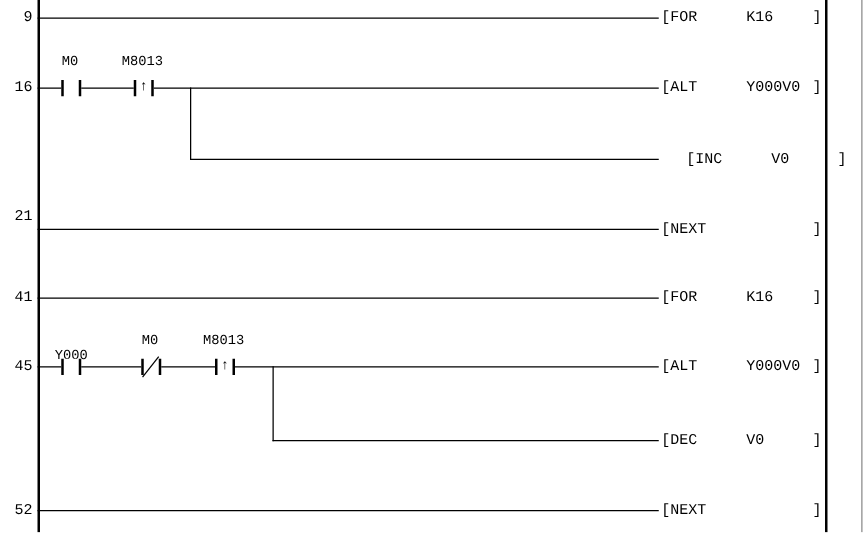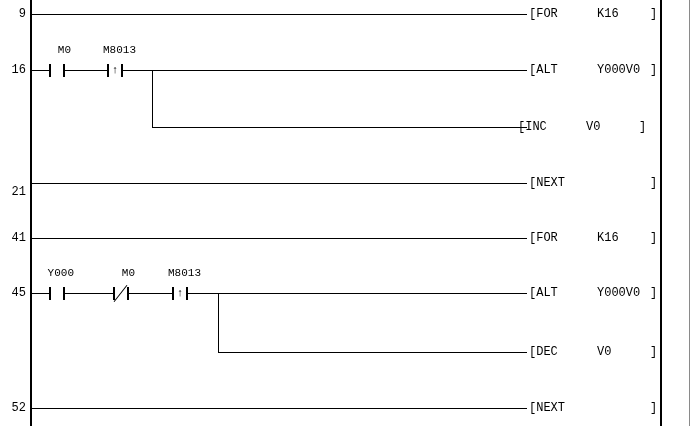--- a/index.html
+++ b/index.html
@@ -11,21 +11,21 @@
   .hwire{position:absolute;height:1px;background:#000;}
   .vwire{position:absolute;width:1px;background:#000;}
   .rail{position:absolute;width:2px;background:#000;top:0;height:426px;}
   .edge{position:absolute;width:1px;background:#8a8a8a;top:0;height:426px;}
   .step{position:absolute;width:24px;text-align:right;font-size:12px;line-height:13px;}
   .contact{
     position:absolute;width:12px;height:13px;background:#fff;
     border-left:2px solid #000;border-right:2px solid #000;
     display:flex;align-items:center;justify-content:center;overflow:visible;
   }
-  .clabel{position:absolute;font-size:11px;line-height:11px;text-align:right;}
+  .clabel{position:absolute;font-size:11px;line-height:11px;text-align:center;}
   .arrow{font-size:11px;line-height:11px;font-weight:bold;}
   .slash{position:absolute;left:5px;top:-4px;width:1px;height:21px;background:#000;transform:rotate(38deg);}
   .instr{position:absolute;width:129px;font-size:12px;line-height:13px;white-space:pre;}
   .instr .mn{position:absolute;left:0;top:0;}
   .instr .op{position:absolute;left:68px;top:0;}
   .instr .cb{position:absolute;left:121px;top:0;}
 </style>
 </head>
 <body>
 
@@ -56,46 +56,46 @@
 
   <div class="instr" style="left:529px;top:64px">
     <span class="mn"><span>[</span><span>ALT</span></span>
     <span class="op">Y000V0</span>
     <span class="cb">]</span>
   </div>
 
   <div class="vwire" style="left:152px;top:70px;height:58px"></div>
 
   <div class="hwire" style="left:152px;top:127px;width:375px"></div>
-  <div class="instr" style="left:518px;top:121px">
+  <div class="instr" style="left:549px;top:121px">
     <span class="mn"><span>[</span><span>INC</span></span>
     <span class="op">V0</span>
     <span class="cb">]</span>
   </div>
 
-  <div class="step" style="left:2px;top:186px">21</div>
+  <div class="step" style="left:2px;top:167px">21</div>
   <div class="hwire" style="left:30px;top:183px;width:497px"></div>
   <div class="instr" style="left:529px;top:177px">
     <span class="mn"><span>[</span><span>NEXT</span></span>
     <span class="op"></span>
     <span class="cb">]</span>
   </div>
 
   <div class="step" style="left:2px;top:232px">41</div>
   <div class="hwire" style="left:30px;top:238px;width:497px"></div>
   <div class="instr" style="left:529px;top:232px">
     <span class="mn"><span>[</span><span>FOR</span></span>
     <span class="op">K16</span>
     <span class="cb">]</span>
   </div>
 
   <div class="step" style="left:2px;top:287px">45</div>
   <div class="hwire" style="left:30px;top:293px;width:497px"></div>
 
-  <div class="clabel" style="left:40px;top:268px;width:34px">Y000</div>
+  <div class="clabel" style="left:40px;top:280px;width:34px">Y000</div>
   <div class="contact" style="left:49px;top:287px"></div>
 
   <div class="clabel" style="left:105px;top:268px;width:30px">M0</div>
   <div class="contact" style="left:113px;top:287px">
     <div class="slash"></div>
   </div>
 
   <div class="clabel" style="left:157px;top:268px;width:44px">M8013</div>
   <div class="contact" style="left:172px;top:287px">
     <span class="arrow">↑</span>

